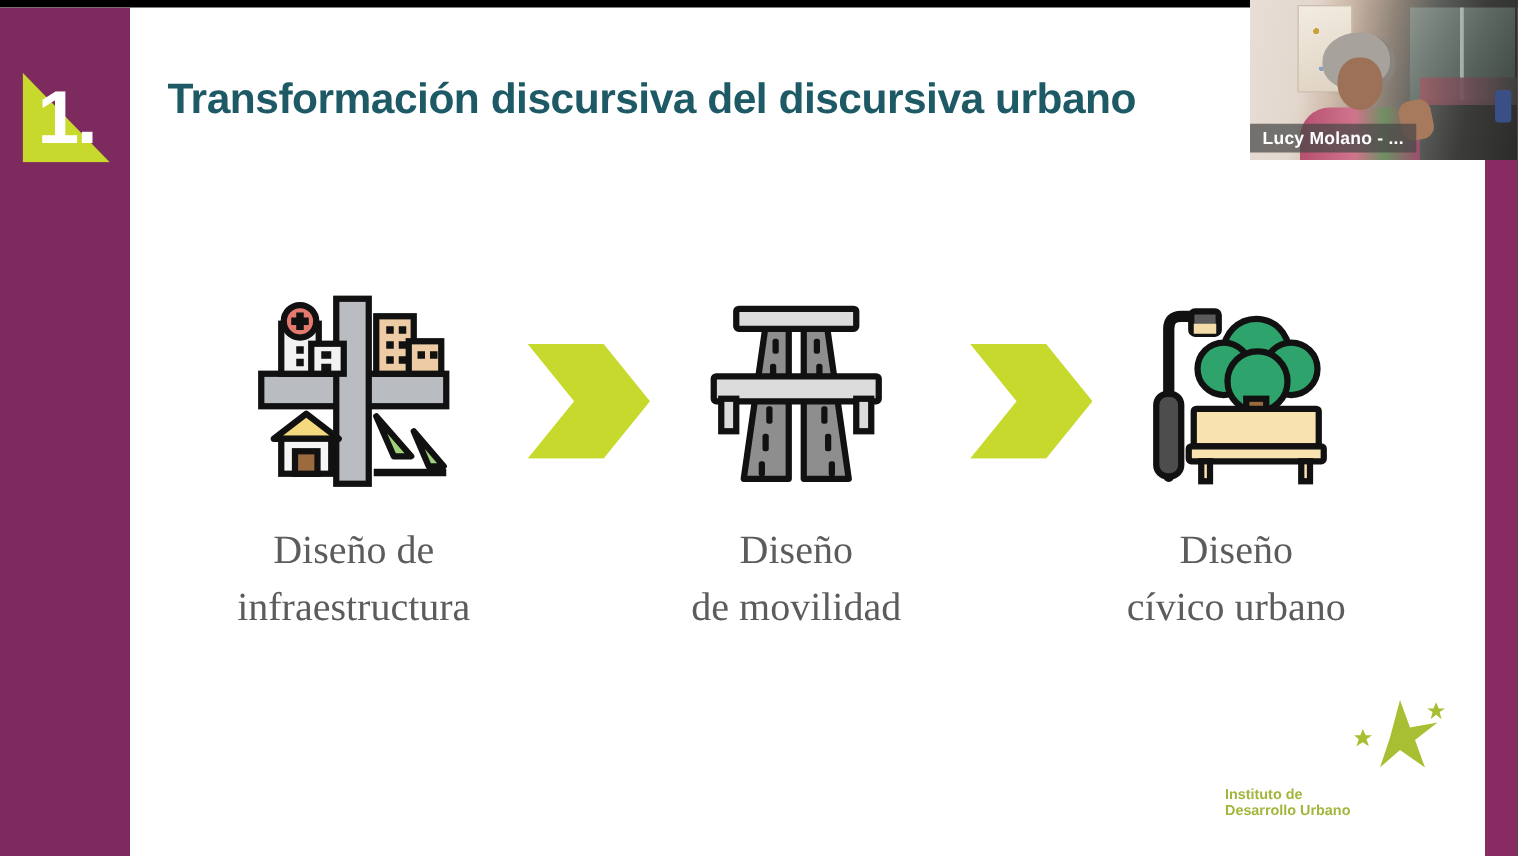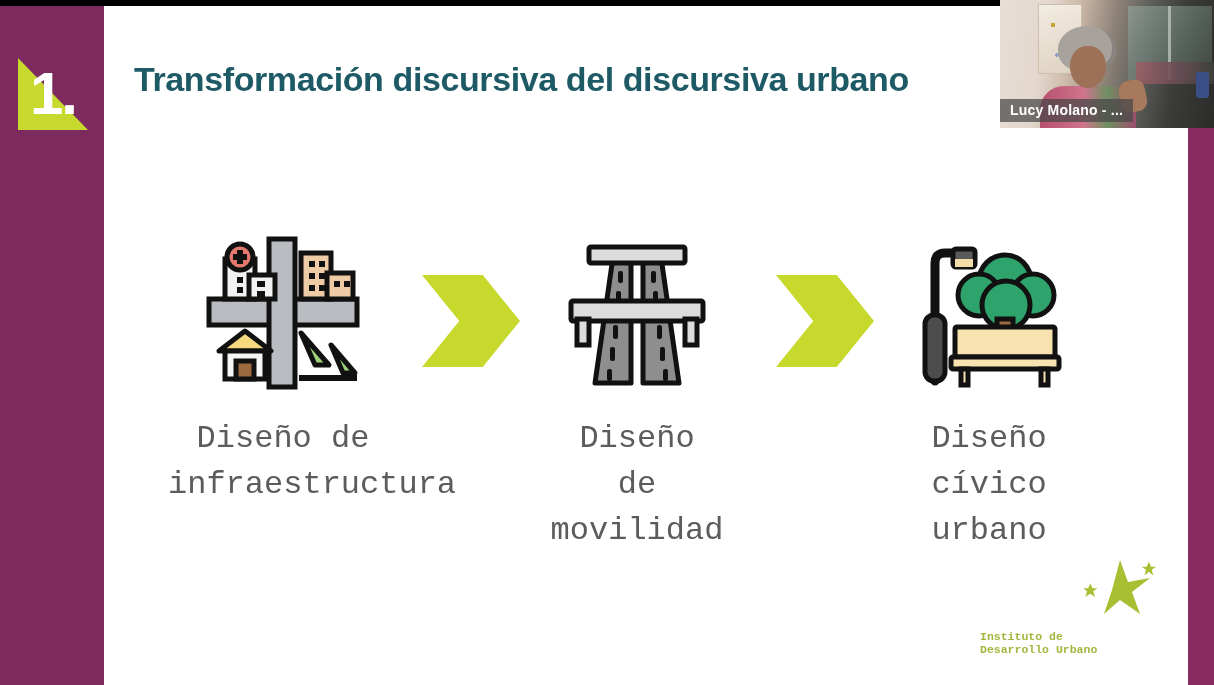--- a/index.html
+++ b/index.html
@@ -119,21 +119,21 @@
     height: 170px;
     display: flex;
     align-items: center;
     justify-content: center;
   }
   .step-label {
     margin-top: 18px;
     font-size: 32px;
     line-height: 46px;
     color: #5c5c5c;
-    font-family: Liberation Mono, monospace;
+    font-family: Liberation Serif, serif;
     font-weight: 400;
     white-space: pre-line;
   }
 
   
   .chev {
     position: absolute;
     top: 47px;
     width: 98px;
     height: 92px;
@@ -163,21 +163,21 @@
     opacity: 0.92;
   }
   .logo-sub {
     position: absolute;
     left: 10px;
     top: 68px;
     font-size: 11.5px;
     font-weight: 700;
     color: #9bb02c;
     line-height: 13px;
-    font-family: Liberation Mono, monospace;
+    font-family: Liberation Sans, sans-serif;
     white-space: pre-line;
     opacity: 0.92;
   }
   .logo-stars {
     position: absolute;
     left: 104px;
     top: -6px;
     width: 92px;
     height: 62px;
   }

